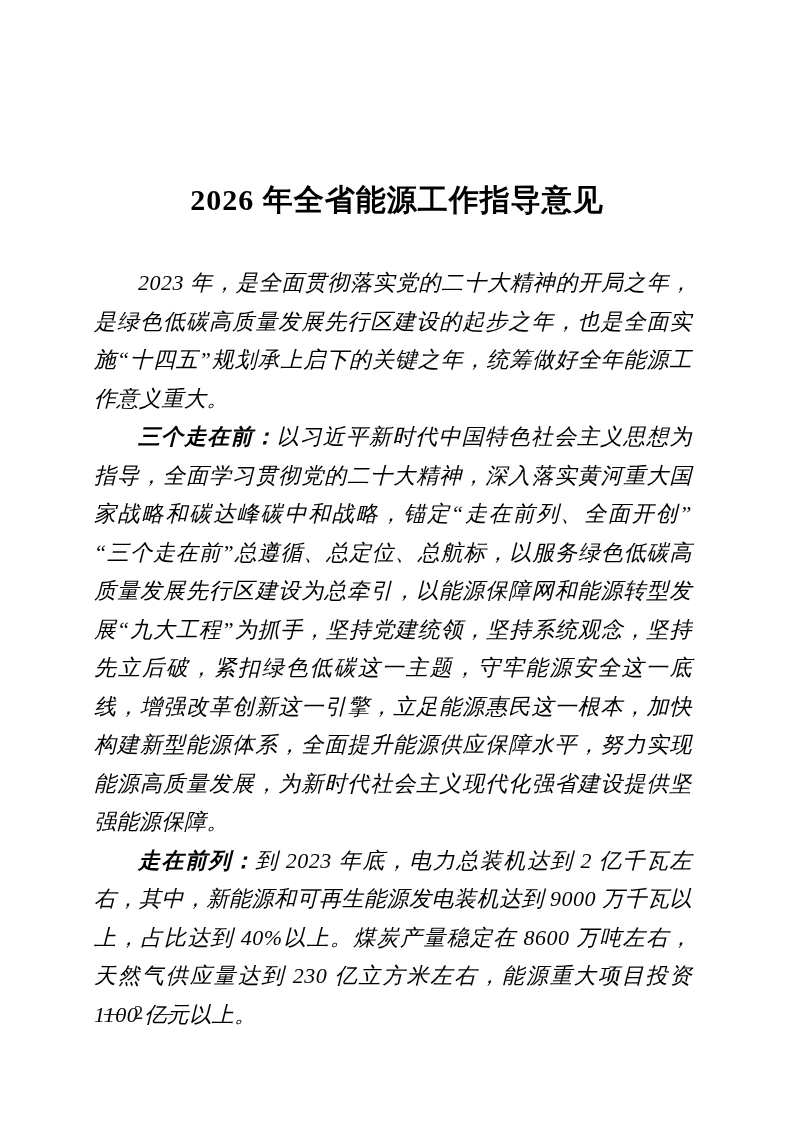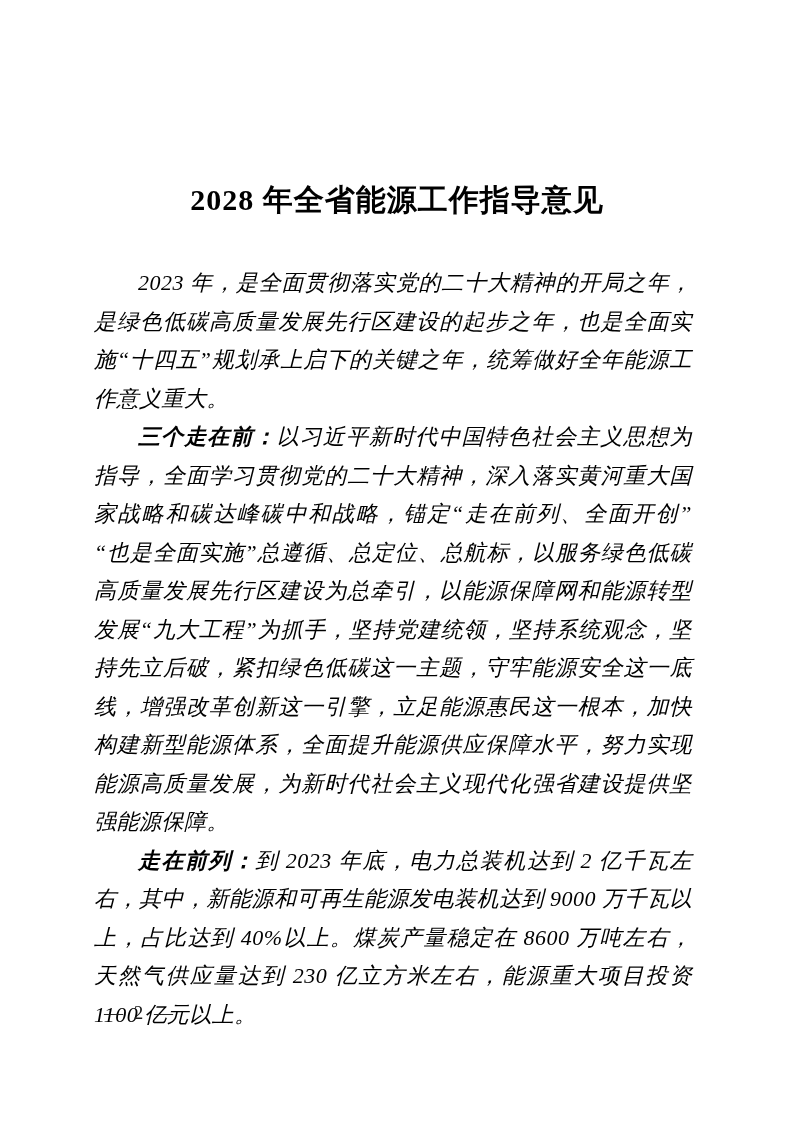--- a/index.html
+++ b/index.html
@@ -57,27 +57,27 @@
     font-size: 19px;
     letter-spacing: 3px;
     color: #1a1a1a;
   }
 </style>
 </head>
 <body>
 
 <div class="page">
 
-  <h1 class="doc-title">2028 年全省能源工作指导意见</h1>
+  <h1 class="doc-title">2026 年全省能源工作指导意见</h1>
 
   <div class="content">
 
     <p class="para"><span class="lead"></span><span>2023 年，是全面贯彻落实党的二十大精神的开局之年，是绿色低碳高质量发展先行区建设的起步之年，也是全面实施“十四五”规划承上启下的关键之年，统筹做好全年能源工作意义重大。</span></p>
 
-    <p class="para"><span class="lead">三个走在前：</span><span>以习近平新时代中国特色社会主义思想为指导，全面学习贯彻党的二十大精神，深入落实黄河重大国家战略和碳达峰碳中和战略，锚定“走在前列、全面开创”“也是全面实施”总遵循、总定位、总航标，以服务绿色低碳高质量发展先行区建设为总牵引，以能源保障网和能源转型发展“九大工程”为抓手，坚持党建统领，坚持系统观念，坚持先立后破，紧扣绿色低碳这一主题，守牢能源安全这一底线，增强改革创新这一引擎，立足能源惠民这一根本，加快构建新型能源体系，全面提升能源供应保障水平，努力实现能源高质量发展，为新时代社会主义现代化强省建设提供坚强能源保障。</span></p>
+    <p class="para"><span class="lead">三个走在前：</span><span>以习近平新时代中国特色社会主义思想为指导，全面学习贯彻党的二十大精神，深入落实黄河重大国家战略和碳达峰碳中和战略，锚定“走在前列、全面开创”“三个走在前”总遵循、总定位、总航标，以服务绿色低碳高质量发展先行区建设为总牵引，以能源保障网和能源转型发展“九大工程”为抓手，坚持党建统领，坚持系统观念，坚持先立后破，紧扣绿色低碳这一主题，守牢能源安全这一底线，增强改革创新这一引擎，立足能源惠民这一根本，加快构建新型能源体系，全面提升能源供应保障水平，努力实现能源高质量发展，为新时代社会主义现代化强省建设提供坚强能源保障。</span></p>
 
     <p class="para"><span class="lead">走在前列：</span><span>到 2023 年底，电力总装机达到 2 亿千瓦左右，其中，新能源和可再生能源发电装机达到 9000 万千瓦以上，占比达到 40%以上。煤炭产量稳定在 8600 万吨左右，天然气供应量达到 230 亿立方米左右，能源重大项目投资 1100 亿元以上。</span></p>
 
   </div>
 
   <div class="footer-pagenum">— 2 —</div>
 
 </div>
 
 </body></html>

